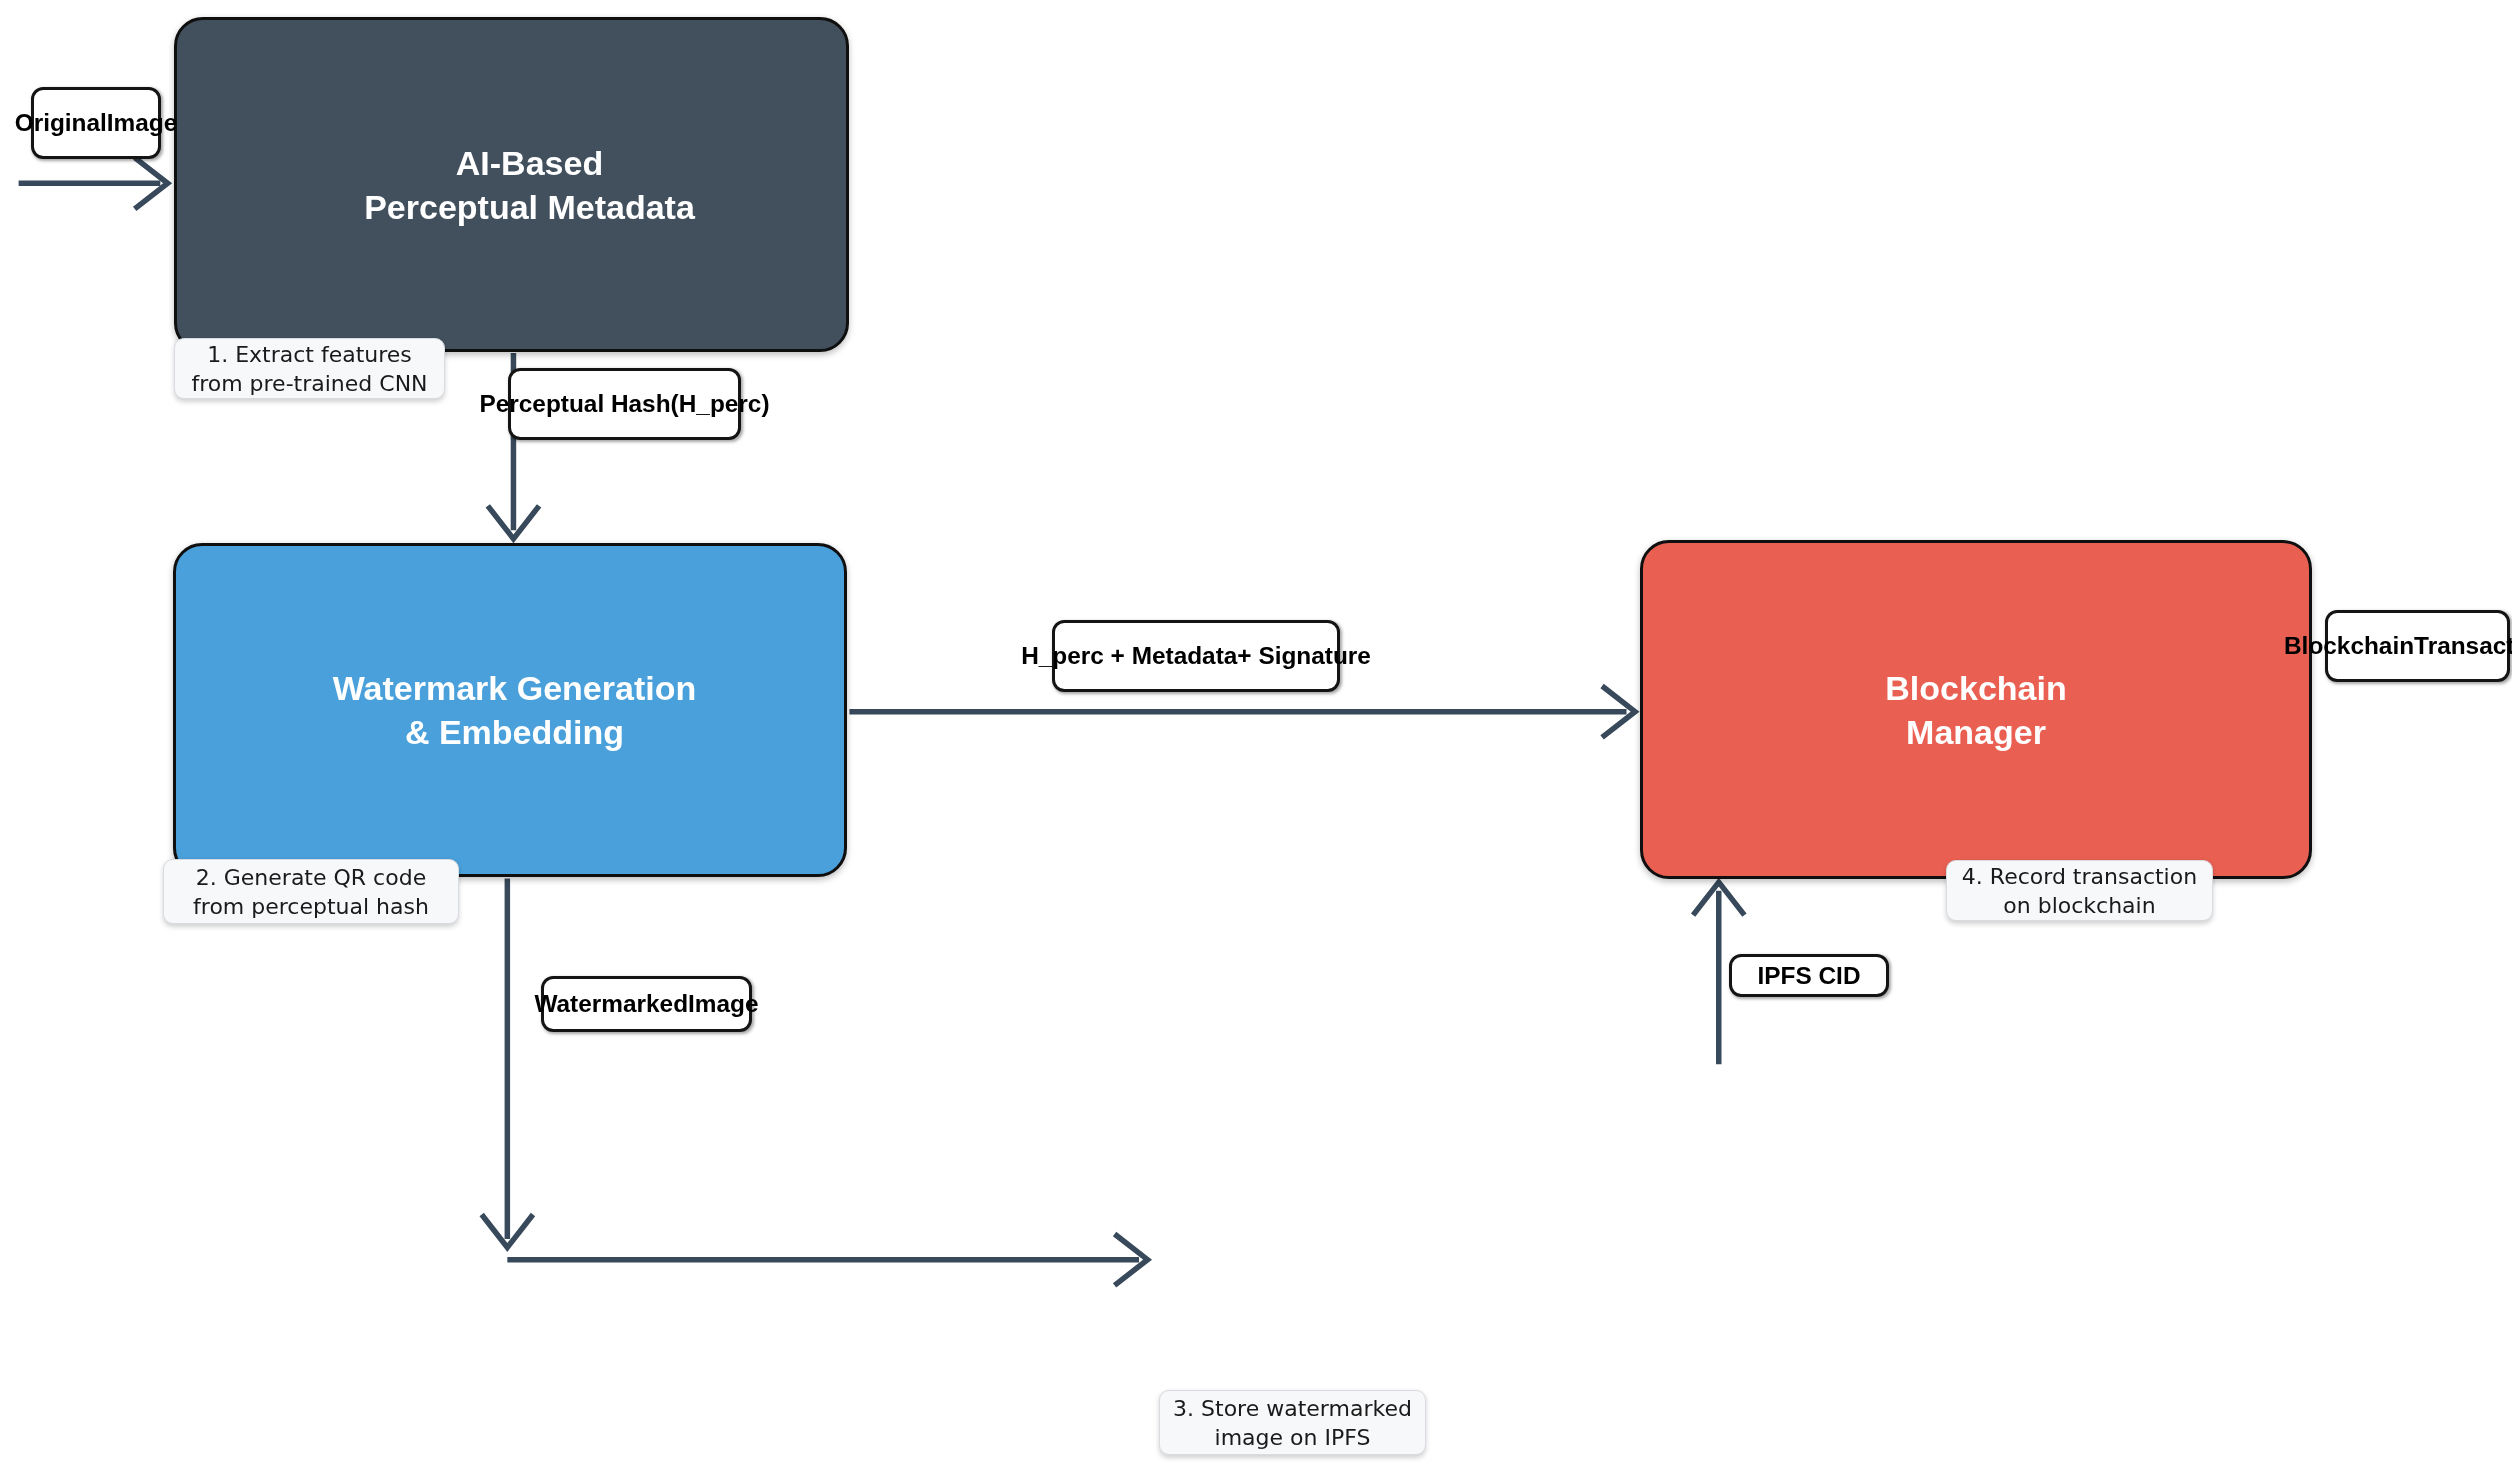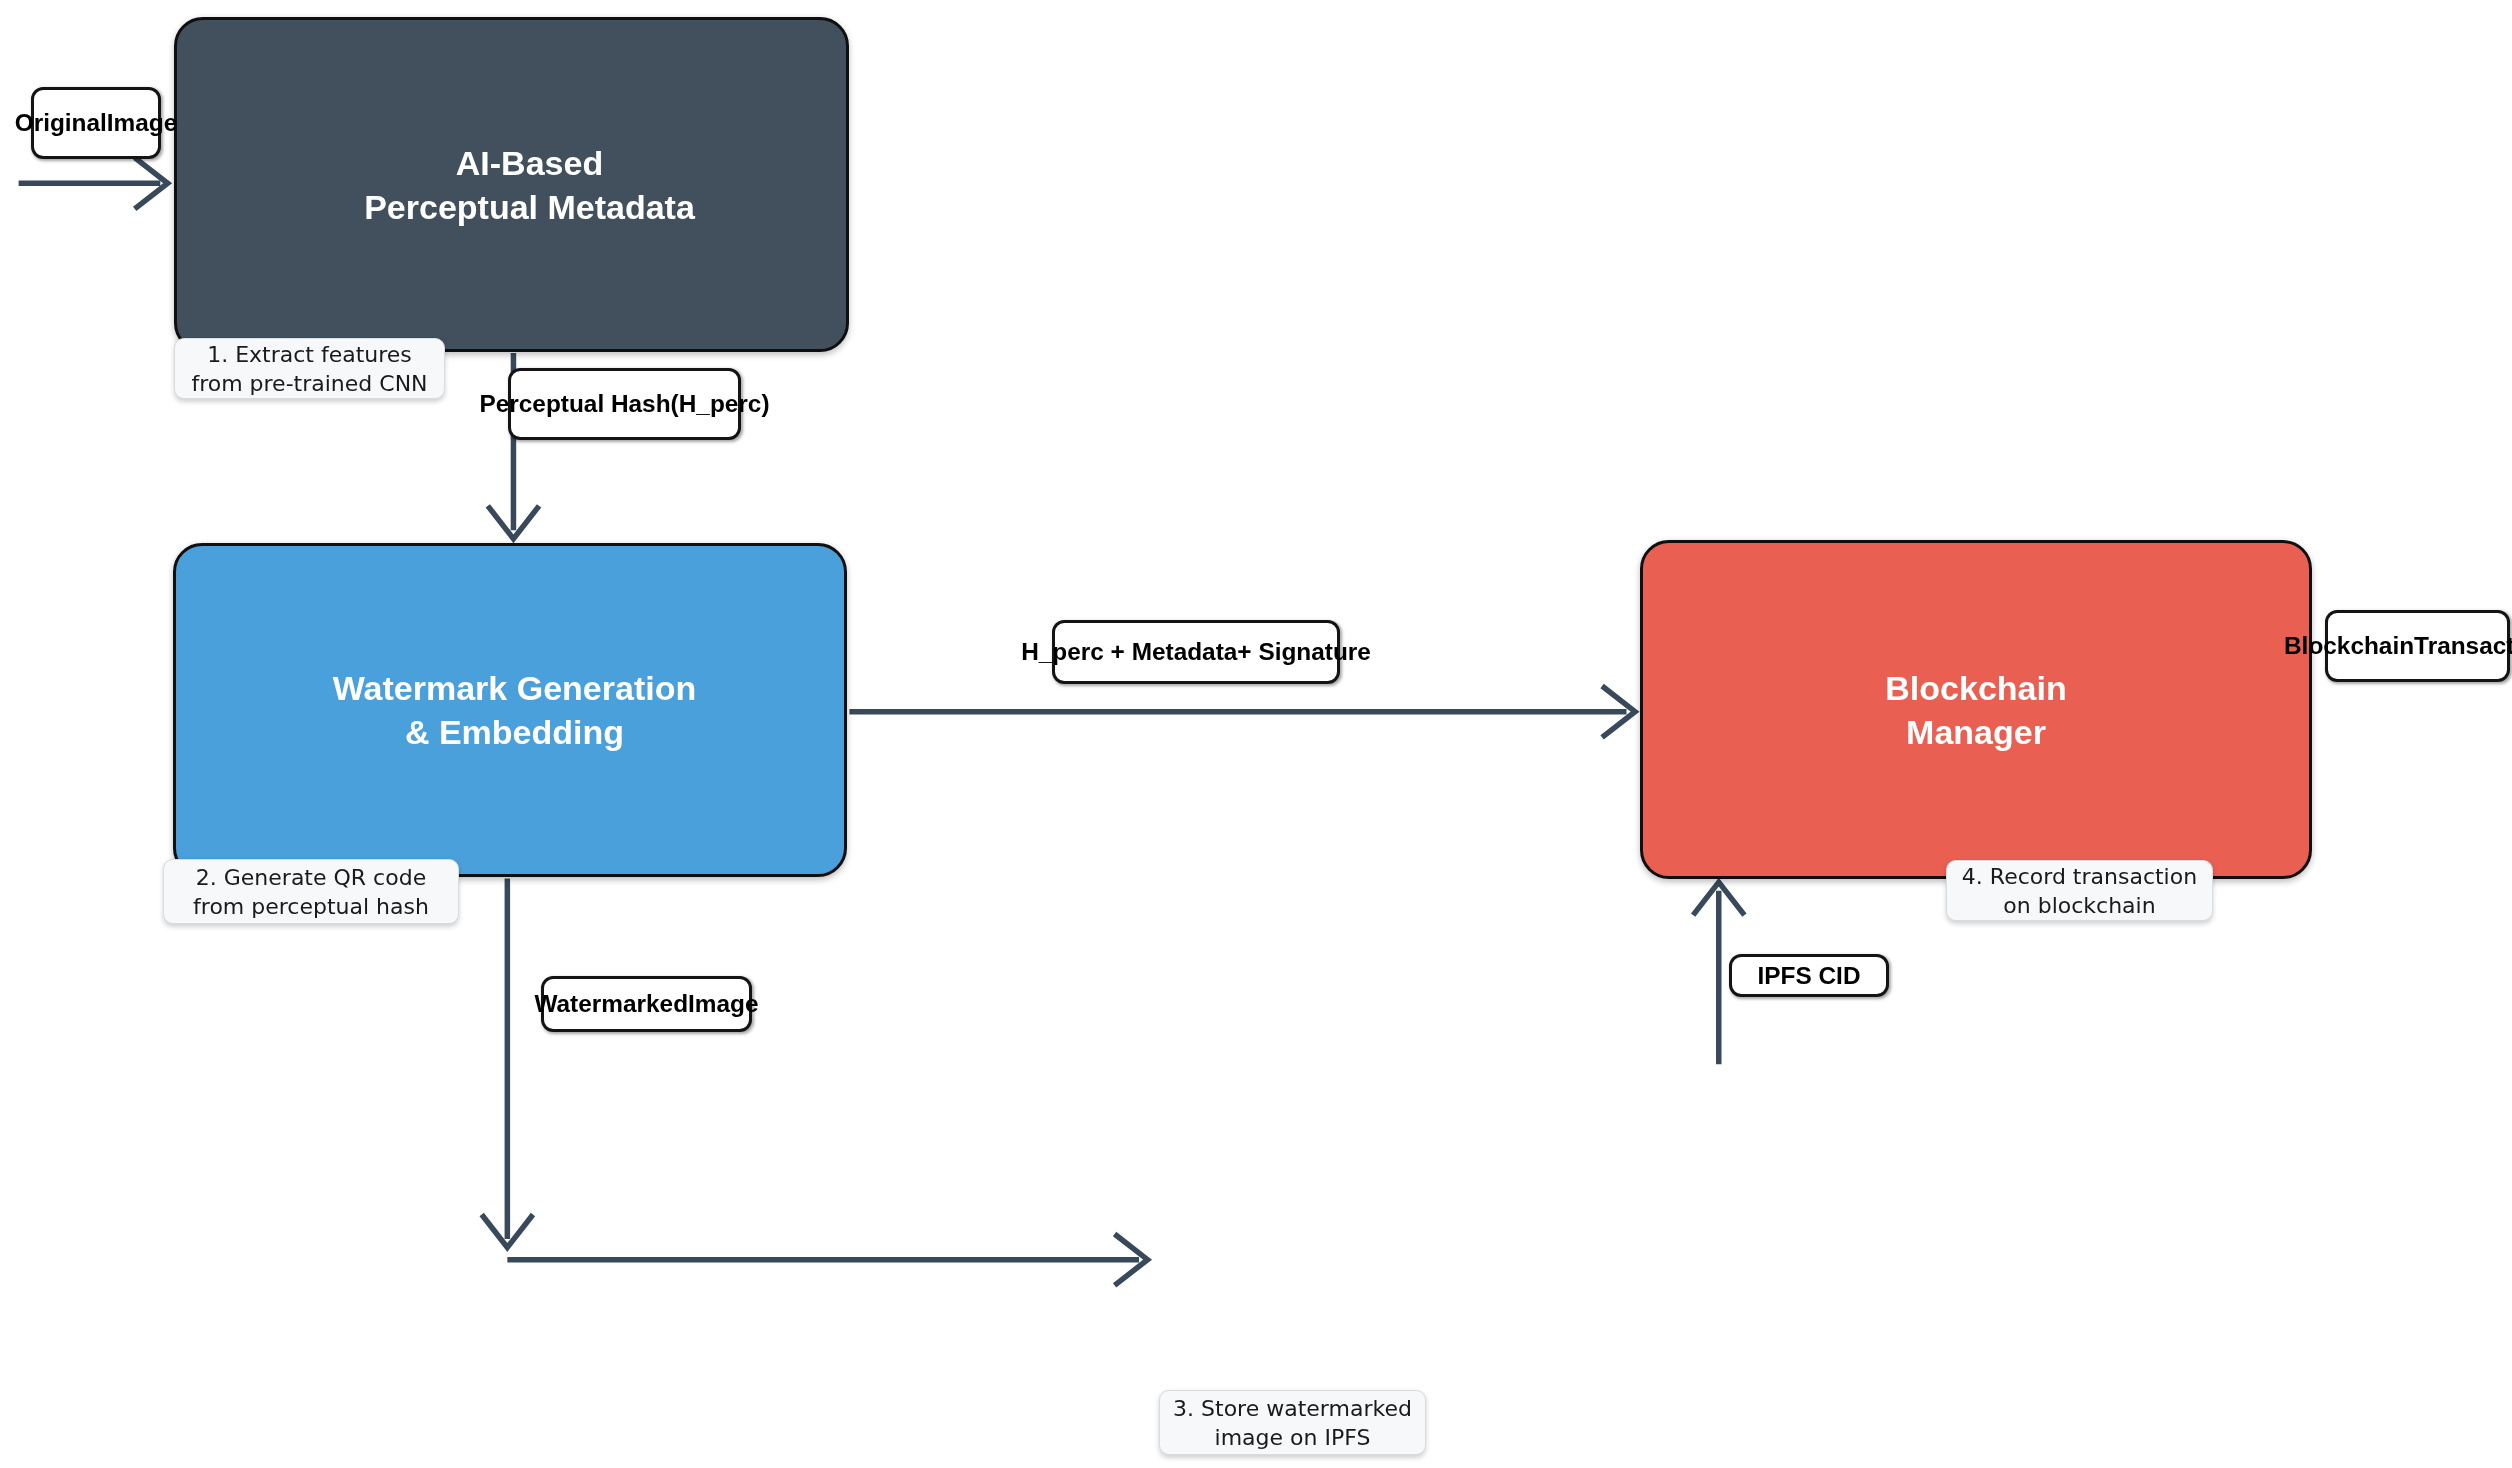--- a/index.html
+++ b/index.html
@@ -126,21 +126,21 @@
   <div class="elabel" style="left:31px;top:87px;width:130px;height:72px;">
     <span>Original</span>
     <span>Image</span>
   </div>
 
   <div class="elabel" style="left:508px;top:368px;width:233px;height:72px;">
     <span>Perceptual Hash</span>
     <span>(H_perc)</span>
   </div>
 
-  <div class="elabel" style="left:1052px;top:620px;width:288px;height:64px;">
+  <div class="elabel" style="left:1052px;top:620px;width:288px;height:72px;">
     <span>H_perc + Metadata</span>
     <span>+ Signature</span>
   </div>
 
   <div class="elabel" style="left:541px;top:976px;width:211px;height:56px;">
     <span>Watermarked</span>
     <span>Image</span>
   </div>
 
   <div class="elabel" style="left:1729px;top:954px;width:160px;height:43px;">

